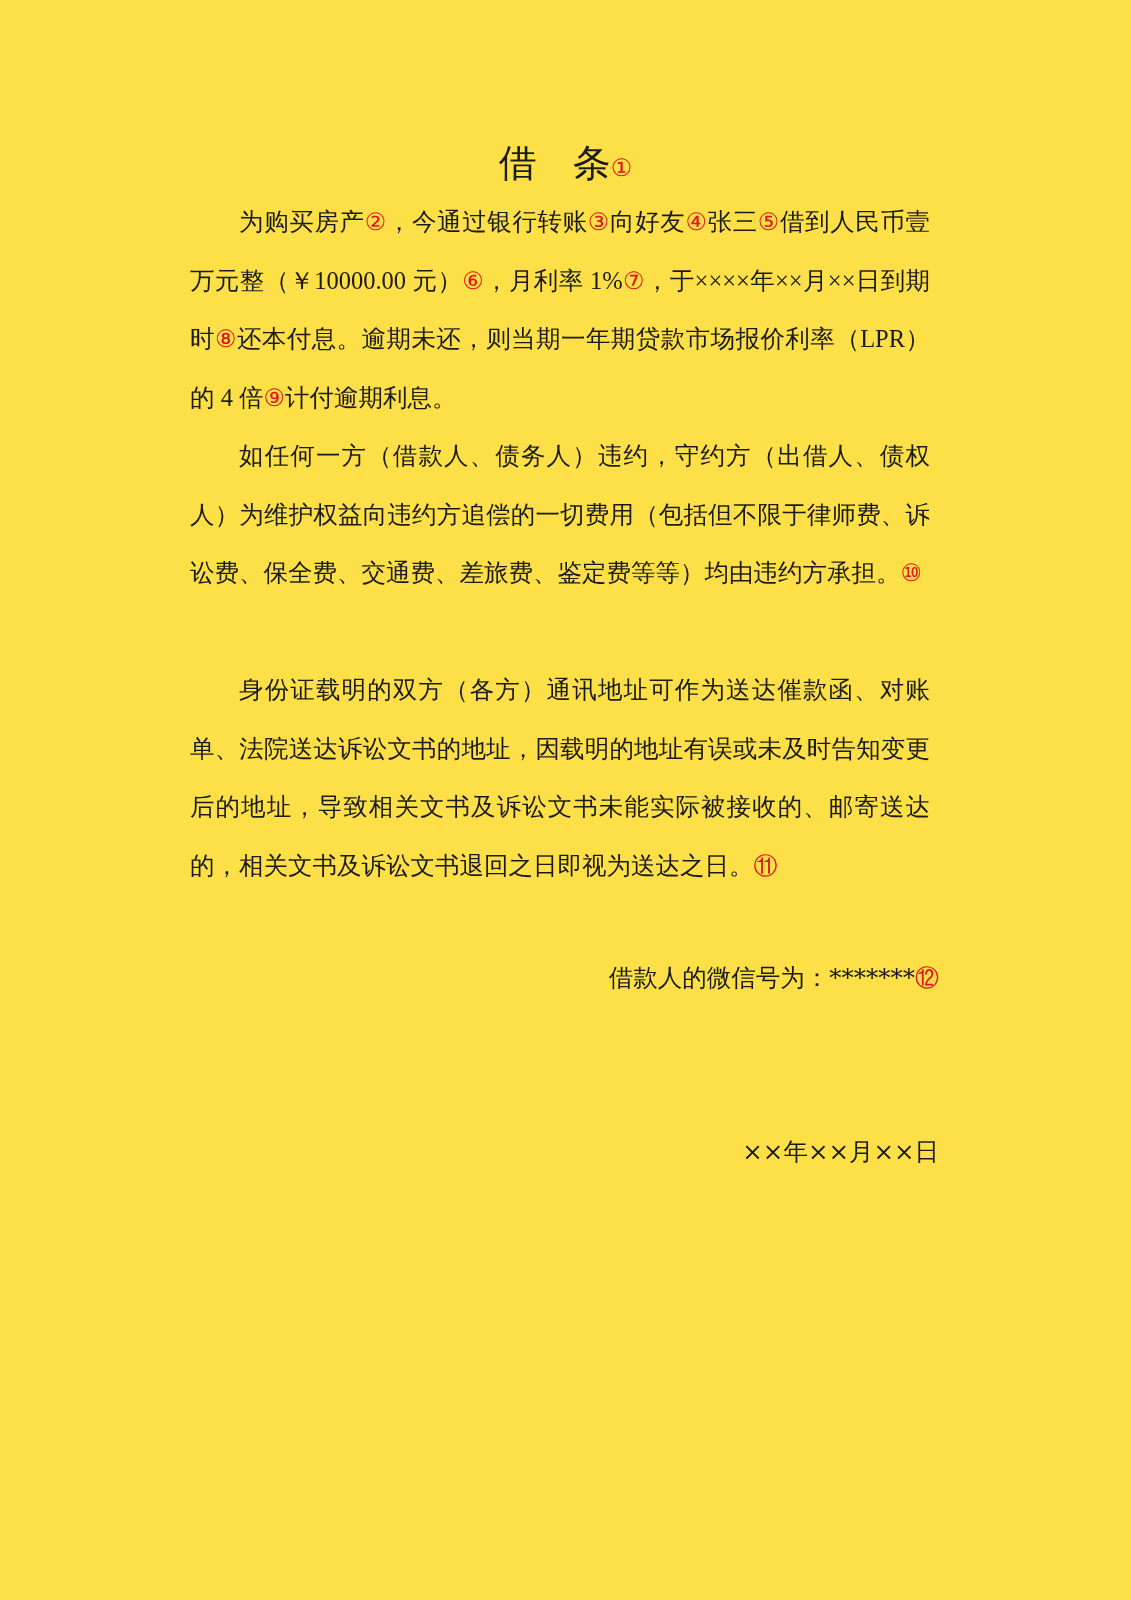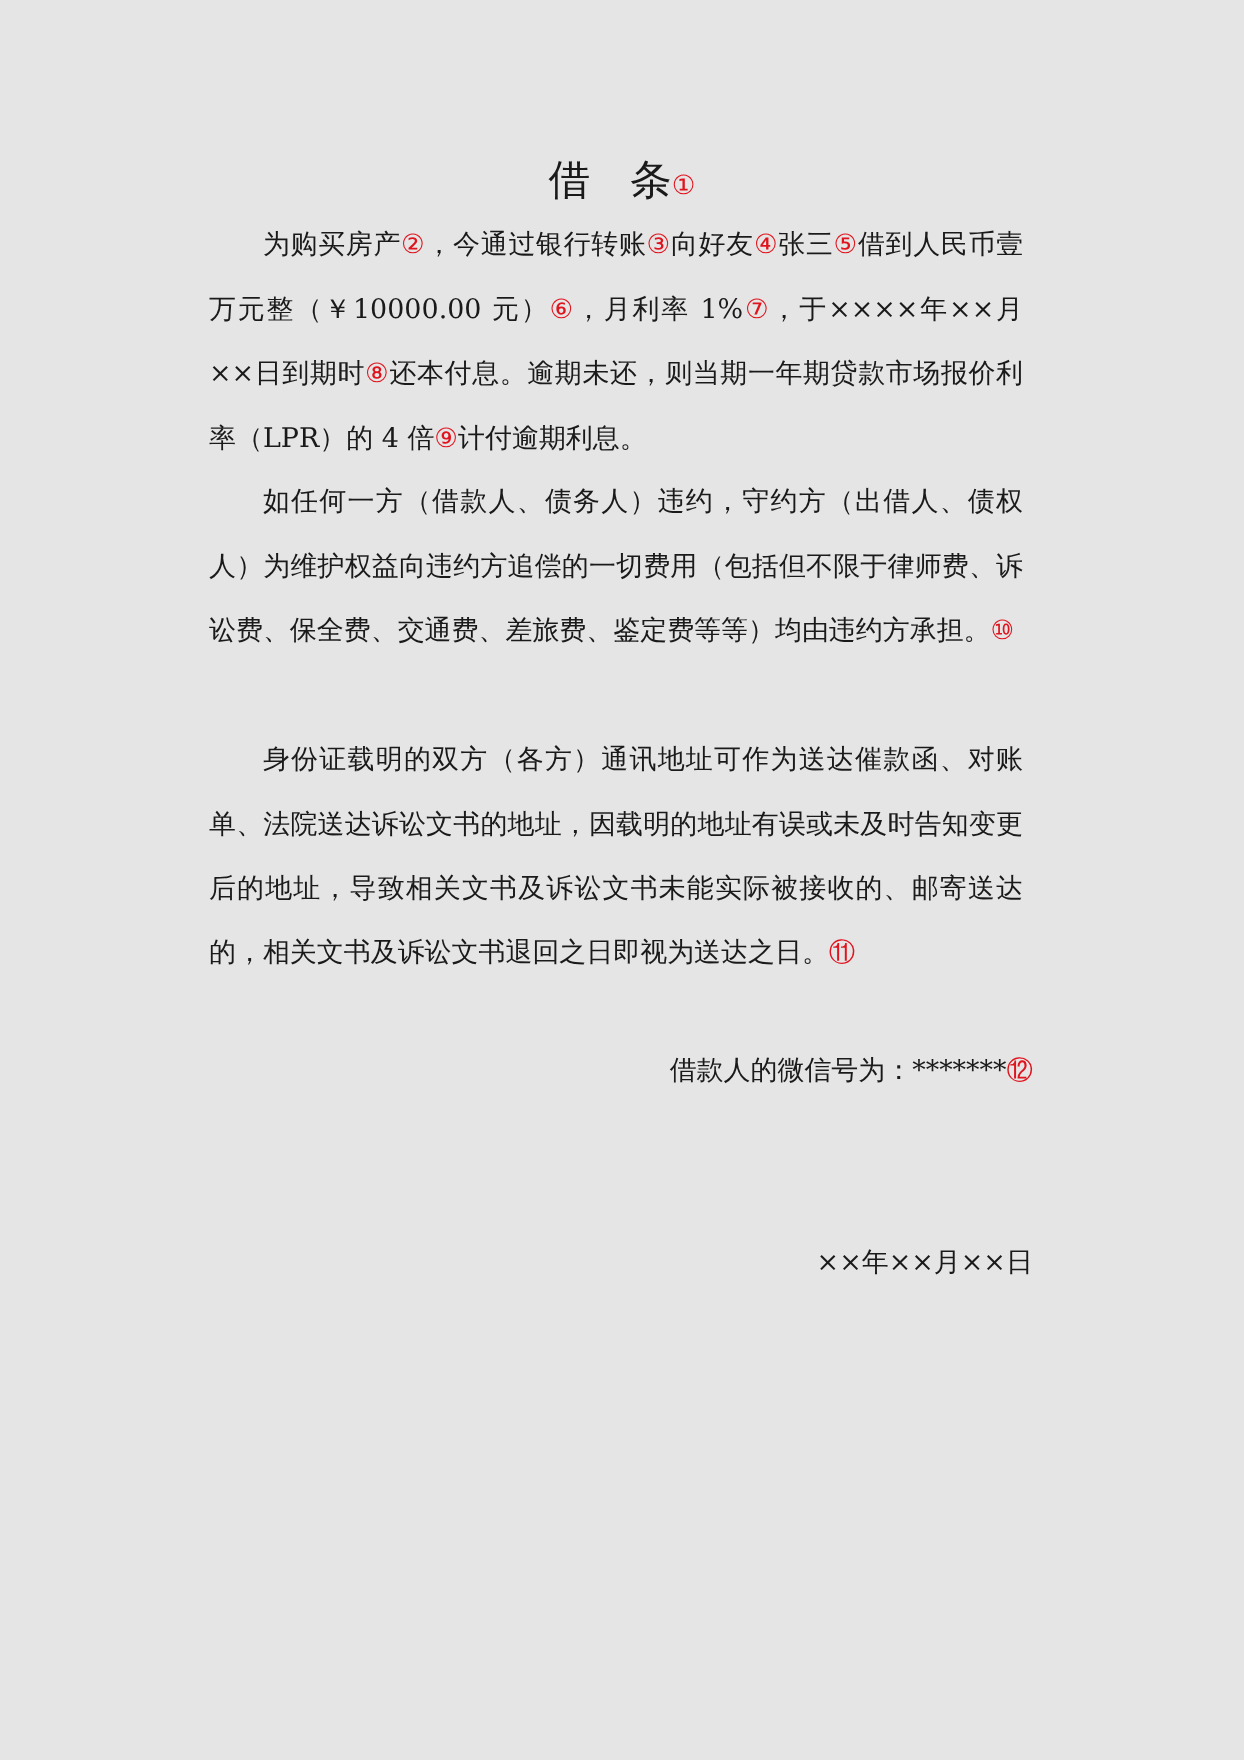--- a/index.html
+++ b/index.html
@@ -1,28 +1,28 @@
 <!DOCTYPE html>
 <html><head>
 <meta charset="utf-8">
 <style>
   html, body { margin: 0; padding: 0; background: #ffffff; }
   body { width: 1131px; height: 1600px; position: relative; overflow: hidden;
          font-family: "DejaVu Serif", "Liberation Serif", serif; color: #1a1a1a; }
-  .page { position: absolute; left: 0; top: 0; width: 1131px; height: 1600px; background: #e5e5e5; }
+  .page { position: absolute; left: 0; top: 0; width: 1131px; height: 1600px; background: #fde047; }
   .title { position: absolute; top: 138px; left: 0; width: 100%; text-align: center;
            font-size: 38px; line-height: 50px; letter-spacing: 0; }
   .title .t1 { margin-right: 36px; }
-  .body { position: absolute; left: 190px; width: 740px; font-size: 24.5px; line-height: 58.5px; }
+  .body { position: absolute; left: 190px; width: 740px; font-size: 24.5px; line-height: 58.5px; font-family: Liberation Serif, serif; }
   .p1 { top: 193px; }
   .p2 { top: 427px; }
   .p3 { top: 661px; }
   .para { text-indent: 49px; margin: 0; text-align: justify; text-align-last: left; }
   .mark { color: #e0141e; font-size: 24px; }
-  .sig { position: absolute; right: 192px; font-size: 24.5px; line-height: 48px; text-align: right; white-space: nowrap; }
+  .sig { position: absolute; right: 192px; font-size: 24.5px; line-height: 58px; text-align: right; white-space: nowrap; }
   .s1 { top: 949px; }
   .s2 { top: 1007px; }
   .s3 { top: 1065px; }
   .s4 { top: 1123px; }
 </style>
 </head>
 <body>
 
 <div class="page">
 

